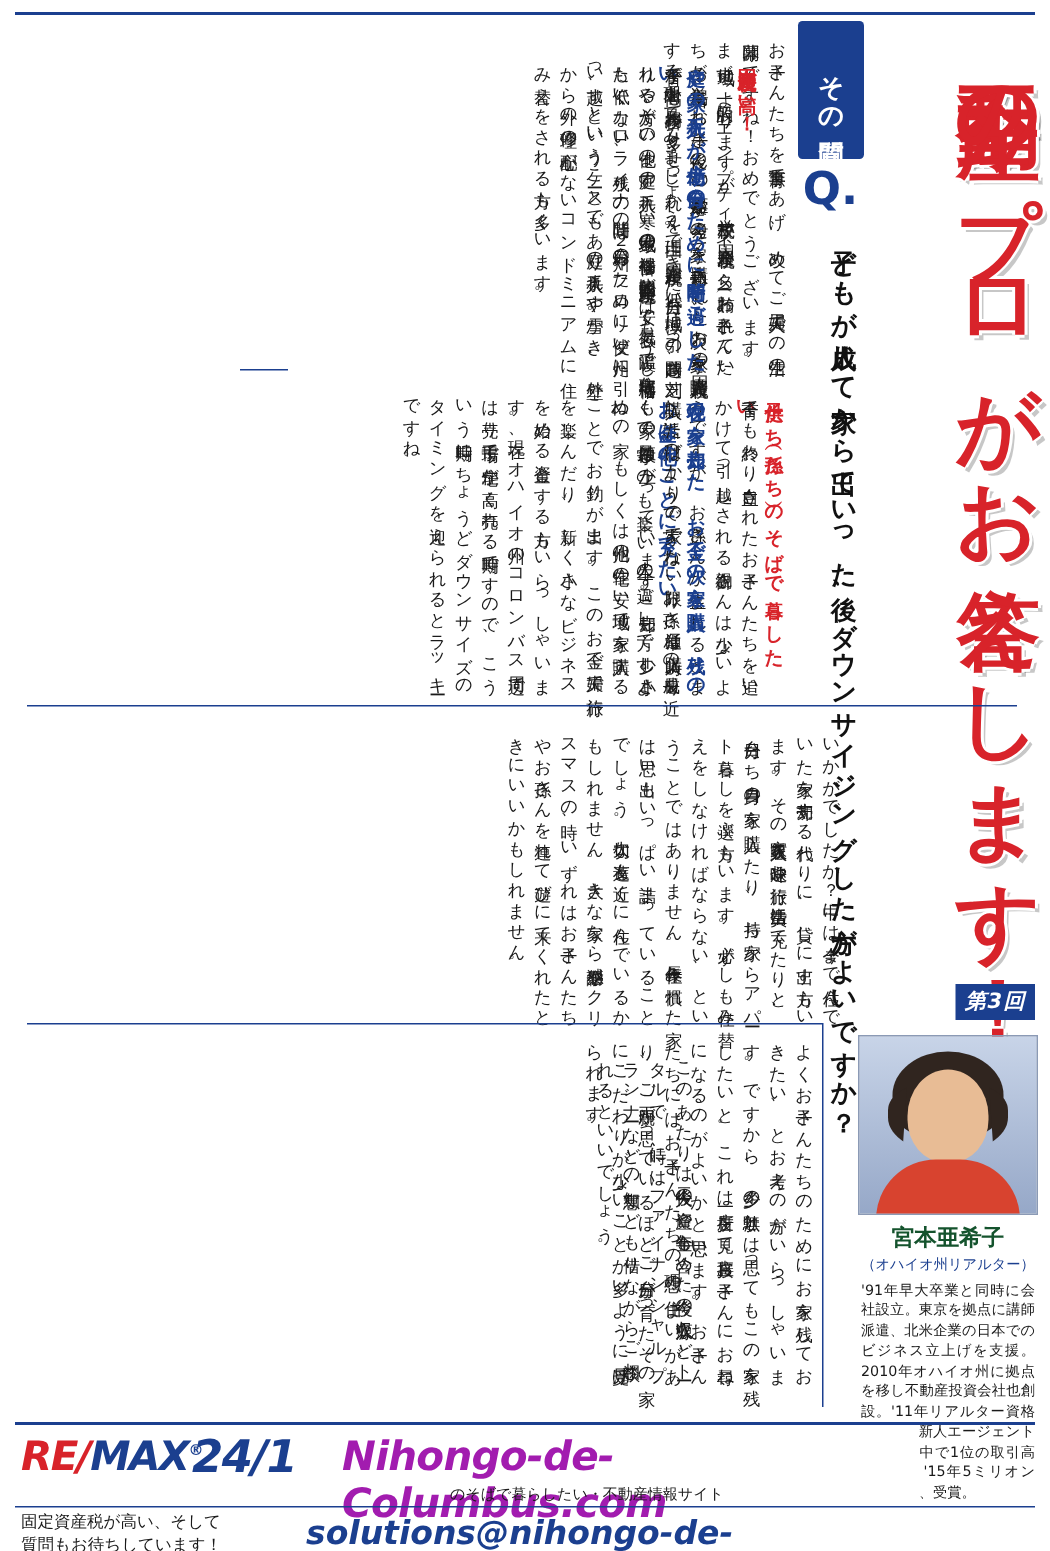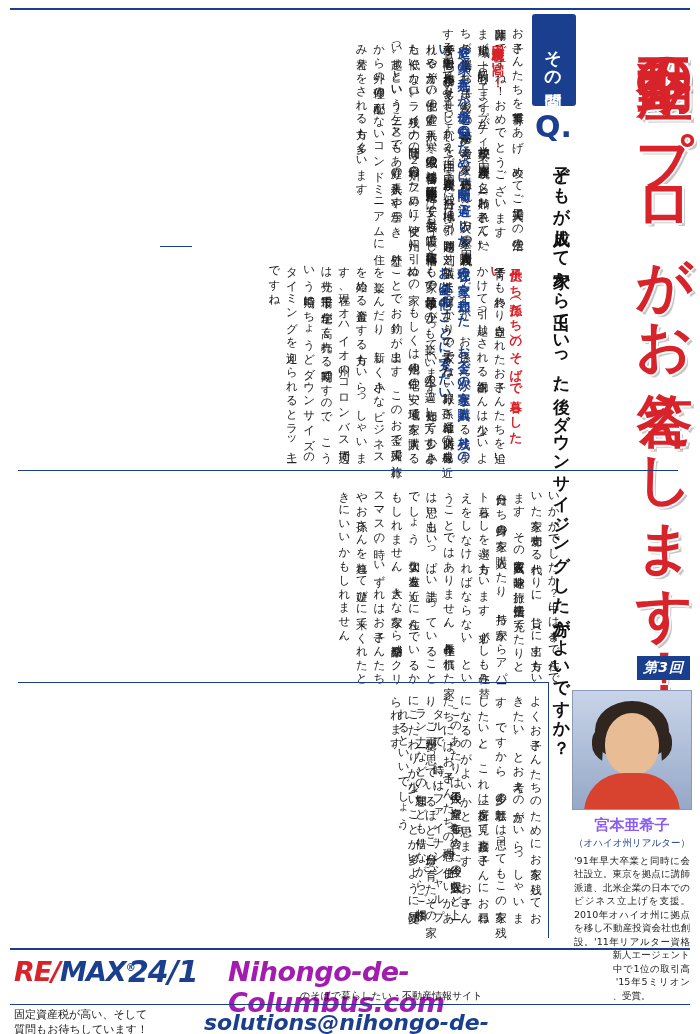--- a/index.html
+++ b/index.html
@@ -201,21 +201,21 @@
     position: absolute;
     left: 50%;
     top: 82px;
     width: 96px; height: 40px;
     margin-left: -48px;
     background: #d8432f;
     border-radius: 40px 40px 0 0;
   }
   .author-name {
     margin-top: 6px;
-    color: #8b5cf6;
+    color: #14532d;
     font-family: "DejaVu Sans", sans-serif;
     font-weight: bold;
     font-size: 15px;
   }
   .author-role {
     color: #1b3f8f;
     font-family: "DejaVu Sans", sans-serif;
     font-size: 9.5px;
     margin-top: 2px;
   }

